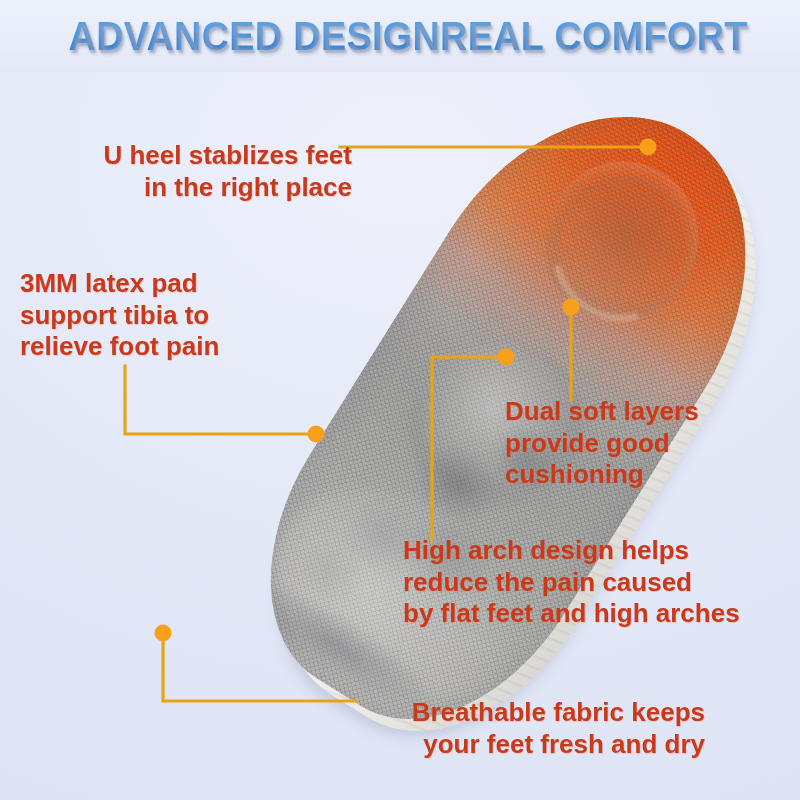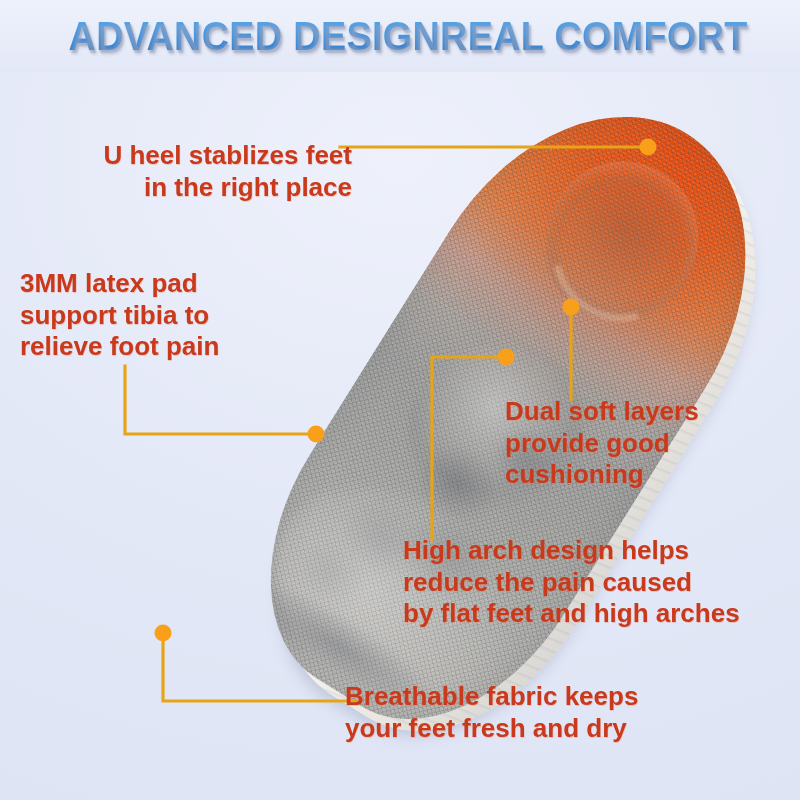--- a/index.html
+++ b/index.html
@@ -233,21 +233,21 @@
     font-size: 26px;
     font-weight: bold;
     line-height: 1.22;
     white-space: pre-line;
     text-shadow: 0.6px 0.6px 0 rgba(240,120,90,0.35);
   }
   .c-uheel      { left: 52px;  top: 122px;  text-align: right; width: 300px; margin-top: 18px; }
   .c-latex      { left: 20px;  top: 268px;  text-align: left;   width: 270px; }
   .c-dual       { left: 505px; top: 396px;  text-align: left;   width: 300px; }
   .c-arch       { left: 403px; top: 535px;  text-align: left;   width: 400px; }
-  .c-breathable { left: 345px; top: 681px;  text-align: left;   width: 360px; }
+  .c-breathable { left: 345px; top: 697px;  text-align: right;   width: 360px; }
 
   
   .leaders {
     position: absolute;
     left: 0; top: 0;
     width: 800px; height: 800px;
     pointer-events: none;
   }
 </style>
 </head>

